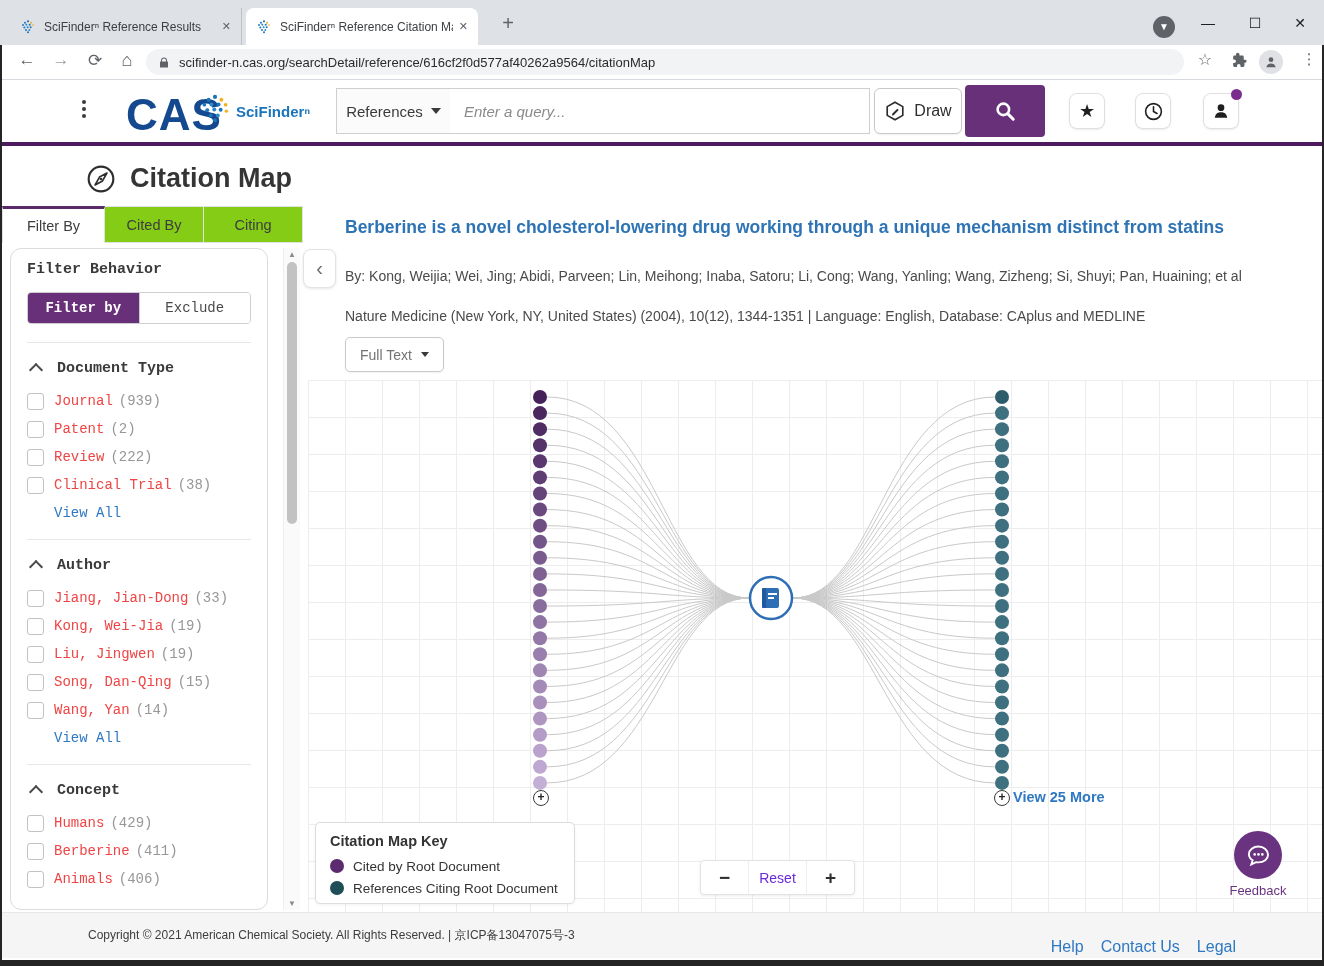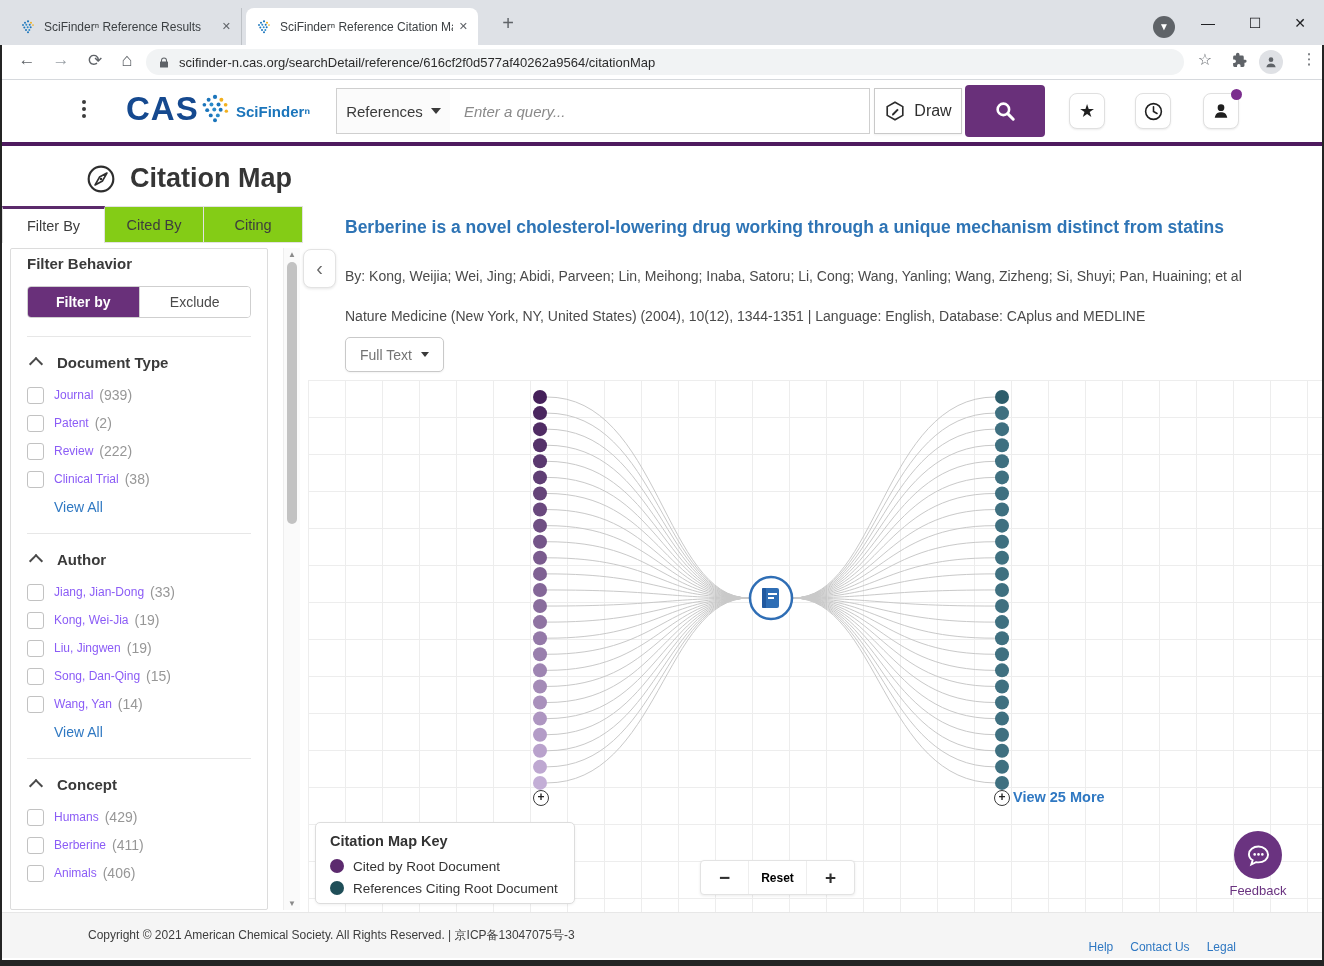--- a/index.html
+++ b/index.html
@@ -23,60 +23,60 @@
   
   .toolbar{position:absolute;left:2px;right:2px;top:45px;height:34px;background:#fff;border-bottom:1px solid #d6d9dd;}
   .navico{position:absolute;top:5px;font-size:17px;color:#5f6368;width:26px;text-align:center;}
   .url-pill{position:absolute;left:144px;top:4px;width:1038px;height:26px;border-radius:13px;background:#f1f3f4;
     display:flex;align-items:center;padding:0 12px;box-sizing:border-box;}
   .url-text{font-size:13px;color:#2b2b2b;margin-left:9px;white-space:nowrap;}
   
   .app-header{position:absolute;left:2px;right:2px;top:80px;height:62px;background:#fff;border-bottom:4px solid #4e1a5f;}
   .kebab{position:absolute;left:80px;top:20px;display:flex;flex-direction:column;gap:3px;}
   .kebab i{width:4px;height:4px;border-radius:50%;background:#3c3c3c;}
-  .cas-text{position:absolute;left:124px;top:10px;font-size:33px;font-weight:bold;color:#15498f;letter-spacing:1px;}
+  .cas-text{position:absolute;left:124px;top:10px;font-size:44px;font-weight:bold;color:#15498f;letter-spacing:1px;}
   .cas-hex{position:absolute;left:196px;top:12px;}
   .scifinder-text{position:absolute;left:234px;top:23px;font-size:15px;font-weight:bold;color:#1b75bb;}
   .scope-select{position:absolute;left:334px;top:8px;width:115px;height:46px;background:#fbfbfb;border:1px solid #cfcfcf;
     box-sizing:border-box;display:flex;align-items:center;justify-content:center;gap:8px;font-size:15px;color:#3a3a3a;}
   .caret{width:0;height:0;border-left:5px solid transparent;border-right:5px solid transparent;border-top:6px solid #3a3a3a;}
   .query-input{position:absolute;left:448px;top:8px;width:420px;height:46px;border:1px solid #cfcfcf;border-left:none;
     box-sizing:border-box;padding:0 14px;font-size:15px;font-style:italic;color:#555;outline:none;
     font-family:"Liberation Sans",sans-serif;}
   .query-input::placeholder{color:#8a8a8a;font-style:italic;}
   .draw-btn{position:absolute;left:872px;top:8px;width:88px;height:46px;background:#fff;border:1px solid #c9c9c9;
-    border-radius:0;box-sizing:border-box;display:flex;align-items:center;justify-content:center;gap:8px;
+    border-radius:6px;box-sizing:border-box;display:flex;align-items:center;justify-content:center;gap:8px;
     font-size:16px;color:#2f2f2f;box-shadow:0 1px 2px rgba(0,0,0,.06);}
   .search-btn{position:absolute;left:963px;top:5px;width:80px;height:52px;background:#69307a;border-radius:4px;
     display:flex;align-items:center;justify-content:center;}
   .icon-btn{position:absolute;top:13px;width:36px;height:36px;background:#fff;border:1px solid #e0e0e0;border-radius:8px;
     box-sizing:border-box;display:flex;align-items:center;justify-content:center;box-shadow:0 1px 2px rgba(0,0,0,.08);}
   .notif-dot{position:absolute;right:-4px;top:-5px;width:11px;height:11px;border-radius:50%;background:#7b2d8e;}
   
   .page-title-row{position:absolute;left:86px;top:163px;display:flex;align-items:center;gap:14px;}
   .page-title{font-size:27px;font-weight:600;color:#353535;}
   .page-tabs{position:absolute;left:2px;top:206px;height:37px;display:flex;}
   .ptab{height:37px;box-sizing:border-box;display:flex;align-items:center;justify-content:center;font-size:14.5px;
     color:#3d3d3d;background:#84cc16;border:1px solid #e2e2e2;border-left:none;}
   .ptab:first-child{border-left:1px solid #e2e2e2;}
   .ptab.active{background:#fff;border-top:3px solid #5b2a6b;border-bottom:none;font-weight:400;}
   .filter-panel{position:absolute;left:10px;top:248px;width:258px;height:662px;background:#fff;border:1px solid #dcdcdc;
-    border-radius:2px;box-sizing:border-box;padding:6px 16px;overflow:hidden;}
+    border-radius:11px;box-sizing:border-box;padding:12px 16px;overflow:hidden;font-family:Liberation Mono, monospace;}
   .behavior-title{font-size:15px;font-weight:bold;color:#3a3a3a;}
   .seg-toggle{display:flex;height:30px;border:1px solid #cfcfcf;border-radius:4px;overflow:hidden;margin:14px 0 18px;}
   .seg{flex:1;display:flex;align-items:center;justify-content:center;font-size:14px;}
   .seg.on{background:#69307a;color:#fff;font-weight:bold;}
   .seg.off{background:#fff;color:#4a4a4a;border-left:1px solid #cfcfcf;}
   .fdivider{border-top:1px solid #e7e7e7;margin:12px 0;}
   .fhead{display:flex;align-items:center;height:26px;font-size:15px;font-weight:bold;color:#3a3a3a;margin-bottom:6px;}
   .chev{width:8px;height:8px;border-left:2px solid #4a4a4a;border-top:2px solid #4a4a4a;transform:rotate(45deg);
     margin:3px 16px 0 4px;}
   .fitem{display:flex;align-items:center;height:28px;gap:10px;}
   .fcheck{width:17px;height:17px;border:1px solid #c2c2c2;border-radius:3px;background:#fff;box-sizing:border-box;flex:0 0 auto;}
-  .flabel{font-size:12px;color:#8b5cf6;white-space:nowrap;}
+  .flabel{font-size:14px;color:#ef4444;white-space:nowrap;}
   .fcount{font-size:14px;color:#979797;margin-left:-4px;}
   .view-all{height:28px;display:flex;align-items:center;padding-left:27px;font-size:14px;color:#2f78c2;}
   .panel-scrollbar{position:absolute;left:283px;top:248px;width:16px;height:662px;background:#fafafa;border-left:1px solid #eee;}
   .sb-arrow{position:absolute;left:0;width:16px;text-align:center;font-size:8px;color:#8a8a8a;}
   .sb-thumb{position:absolute;left:3px;top:14px;width:10px;height:262px;background:#c2c2c2;border-radius:5px;}
   .collapse-btn{position:absolute;left:303px;top:249px;width:33px;height:39px;background:#fff;border:1px solid #e3e3e3;
     border-radius:8px;box-sizing:border-box;display:flex;align-items:center;justify-content:center;color:#6a6a6a;
     font-size:20px;box-shadow:0 1px 3px rgba(0,0,0,.1);}
   .doc-title{position:absolute;left:345px;top:216px;width:880px;font-size:17.5px;font-weight:600;color:#2e74b5;line-height:1.35;}
   .doc-authors{position:absolute;left:345px;top:266px;width:900px;font-size:14px;color:#4a4a4a;line-height:1.45;}
@@ -93,30 +93,30 @@
     color:#222;font-size:12px;line-height:13px;text-align:center;font-weight:bold;}
   .key-box{position:absolute;left:315px;top:822px;width:260px;height:82px;background:#fff;border:1px solid #ddd;
     border-radius:5px;box-sizing:border-box;padding:10px 14px;box-shadow:0 1px 3px rgba(0,0,0,.06);}
   .key-title{font-size:14.5px;font-weight:bold;color:#333;margin-bottom:6px;}
   .key-row{display:flex;align-items:center;gap:9px;height:22px;}
   .key-dot{width:14px;height:14px;border-radius:50%;flex:0 0 auto;}
   .key-label{font-size:13.5px;color:#333;white-space:nowrap;}
   .zoom-ctrl{position:absolute;left:700px;top:860px;height:33px;display:flex;background:#fff;border:1px solid #e3e3e3;
     border-radius:4px;overflow:hidden;box-shadow:0 1px 3px rgba(0,0,0,.08);}
   .zbtn{width:47px;display:flex;align-items:center;justify-content:center;font-size:19px;color:#2f2f2f;font-weight:bold;}
-  .zreset{width:57px;display:flex;align-items:center;justify-content:center;font-size:12px;color:#000000;
-    border-left:1px solid #eee;border-right:1px solid #eee;font-weight:bold;}
+  .zreset{width:57px;display:flex;align-items:center;justify-content:center;font-size:14px;color:#6d28d9;
+    border-left:1px solid #eee;border-right:1px solid #eee;}
   .feedback-btn{position:absolute;left:1234px;top:831px;width:48px;height:48px;border-radius:50%;background:#6a3380;
     display:flex;align-items:center;justify-content:center;}
   .feedback-label{position:absolute;left:1224px;top:883px;width:68px;text-align:center;font-size:13px;color:#6a3380;}
   .footer{position:absolute;left:2px;right:2px;top:912px;height:46px;background:#f5f5f5;border-top:1px solid #e7e7e7;
     display:flex;align-items:center;box-sizing:border-box;}
   .footer-copy{margin-left:86px;font-size:12px;color:#3d3d3d;}
   .footer-links{margin-left:auto;margin-right:86px;display:flex;gap:17px;}
-  .footer-link{font-size:12px;color:#2f78c2;margin-top:22px;}
+  .footer-link{font-size:16px;color:#2f78c2;margin-top:22px;}
 </style>
 </head>
 <body>
 
 <div class="window">
 
   <div class="tabstrip">
     <div id="tabs">
         <div class="tab" style="left: 10px;">
           <span class="favicon"><svg width="16" height="16" viewBox="0 0 24 24">

